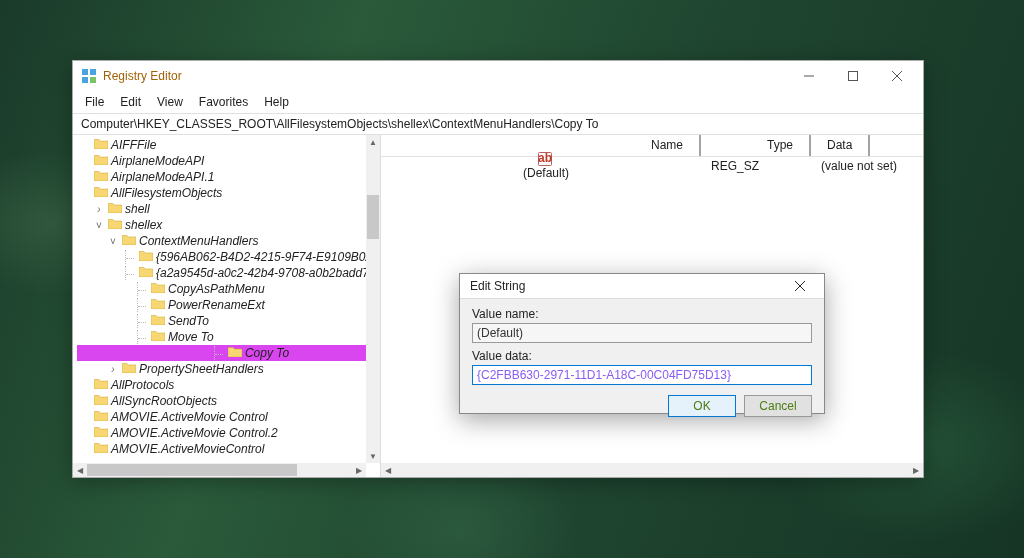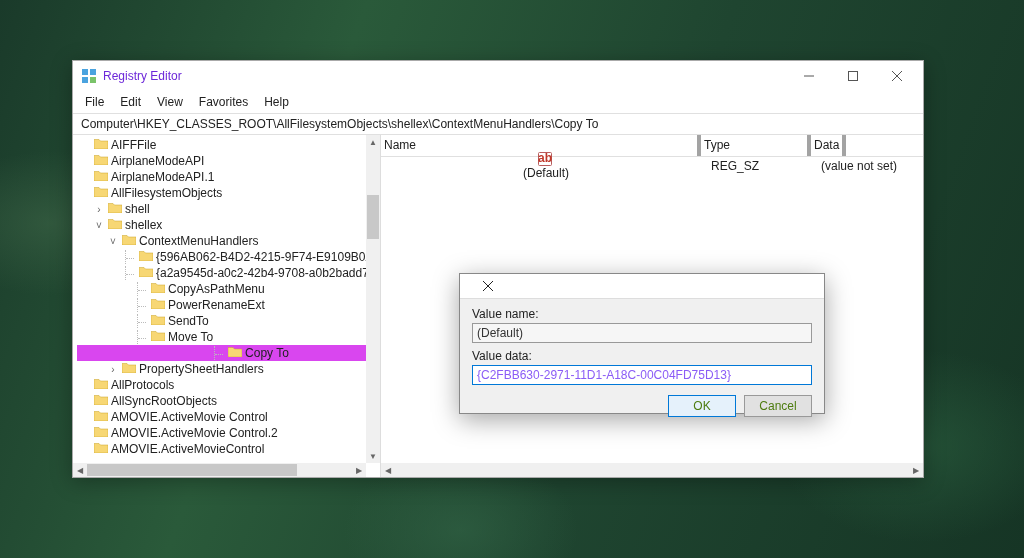--- a/index.html
+++ b/index.html
@@ -15,51 +15,51 @@
     }
 
     .window {
       position: absolute; left: 72px; top: 60px; width: 852px; height: 418px;
       background: #fff; border: 1px solid #aaa; display: flex; flex-direction: column;
       box-shadow: 0 4px 20px rgba(0,0,0,.3);
     }
 
     .titlebar { height: 30px; display: flex; align-items: center; padding: 0 4px 0 8px; }
     .app-icon { width: 16px; height: 16px; margin-right: 6px; }
-    .title-text { color: #6d28d9; flex: 1; }
+    .title-text { color: #a16207; flex: 1; }
     .win-btn { width: 44px; height: 28px; display: flex; align-items: center; justify-content: center; color: #555; }
 
     .menubar { height: 22px; display: flex; align-items: center; gap: 0; padding: 0 4px; color: #222; }
     .menu-item { padding: 2px 8px; }
 
     .addressbar { height: 22px; border-top: 1px solid #e0e0e0; border-bottom: 1px solid #e0e0e0; display: flex; align-items: center; padding: 0 8px; background: #fff; color: #222; }
 
     .body { flex: 1; display: flex; min-height: 0; }
     .tree-pane { width: 308px; border-right: 1px solid #ddd; position: relative; overflow: hidden; }
-    .tree { position: absolute; inset: 0 14px 14px 0; overflow: hidden; padding: 2px 0 2px 4px; color: #222; }
+    .tree { position: absolute; inset: 0 14px 14px 0; overflow: hidden; padding: 2px 0 2px 4px; color: #222; font-style: italic; }
     .tree-row { display: flex; align-items: center; height: 16px; white-space: nowrap; }
     .tree-row .tog { width: 12px; text-align: center; color: #666; font-size: 10px; }
     .tree-row.selected { background: #d946ef; justify-content: center; }
     .folder-icon { width: 14px; height: 11px; margin: 0 3px; }
     .indent-0 { padding-left: 2px; }
     .indent-1 { padding-left: 16px; }
     .indent-2 { padding-left: 30px; }
     .indent-3 { padding-left: 44px; }
     .tree-connect { border-left: 1px dotted #bbb; padding-left: 10px; margin-left: 4px; position: relative; }
     .tree-connect::before { content: ""; position: absolute; left: 0; top: 8px; width: 8px; border-top: 1px dotted #bbb; }
 
     .scroll-v { position: absolute; right: 0; top: 0; bottom: 14px; width: 14px; background: #f0f0f0; }
     .scroll-h { position: absolute; left: 0; right: 14px; bottom: 0; height: 14px; background: #f0f0f0; }
     .scroll-arrow { width: 14px; height: 14px; display: flex; align-items: center; justify-content: center; color: #666; font-size: 8px; }
     .scroll-thumb-v { position: absolute; left: 1px; width: 12px; background: #c8c8c8; }
     .scroll-thumb-h { position: absolute; top: 1px; height: 12px; background: #c8c8c8; }
 
     .values-pane { flex: 1; position: relative; overflow: hidden; }
     .values-header { display: flex; height: 22px; border-bottom: 1px solid #e0e0e0; color: #222; }
-    .vh { padding: 3px 3px; border-right: 4px solid #a3a3a3; }
+    .vh { padding: 3px 16px; border-right: 2px solid #a3a3a3; text-align: right; }
     .vh-name { width: 320px; }
     .vh-type { width: 110px; }
     .values-row { display: flex; height: 18px; align-items: center; padding: 0 2px; color: #222; }
     .reg-icon { width: 14px; height: 14px; margin-right: 3px; }
     .vr-name { width: 320px; padding-left: 6px; display: flex; align-items: center; flex-direction: column; }
     .vr-type { width: 110px; padding-left: 8px; }
     .vr-data { padding-left: 8px; }
 
     
     .dialog {
@@ -282,20 +282,21 @@
       <div class="scroll-h" style="right:0;">
         <div class="scroll-arrow" style="position:absolute;left:0;">◀</div>
         <div class="scroll-arrow" style="position:absolute;right:0;">▶</div>
       </div>
     </div>
   </div>
 </div>
 
 <div class="dialog">
   <div class="dlg-title">
+    <span class="dlg-title-text">Edit String</span>
     <div class="dlg-close">
         <svg width="10" height="10" viewBox="0 0 10 10">
           <line x1="0" y1="0" x2="10" y2="10" stroke="currentColor" stroke-width="1"></line>
           <line x1="10" y1="0" x2="0" y2="10" stroke="currentColor" stroke-width="1"></line>
         </svg>
       </div>
   </div>
   <div class="dlg-body">
     <div class="dlg-label">Value name:</div>
     <input class="dlg-input readonly" readonly="" value="(Default)" style="">

